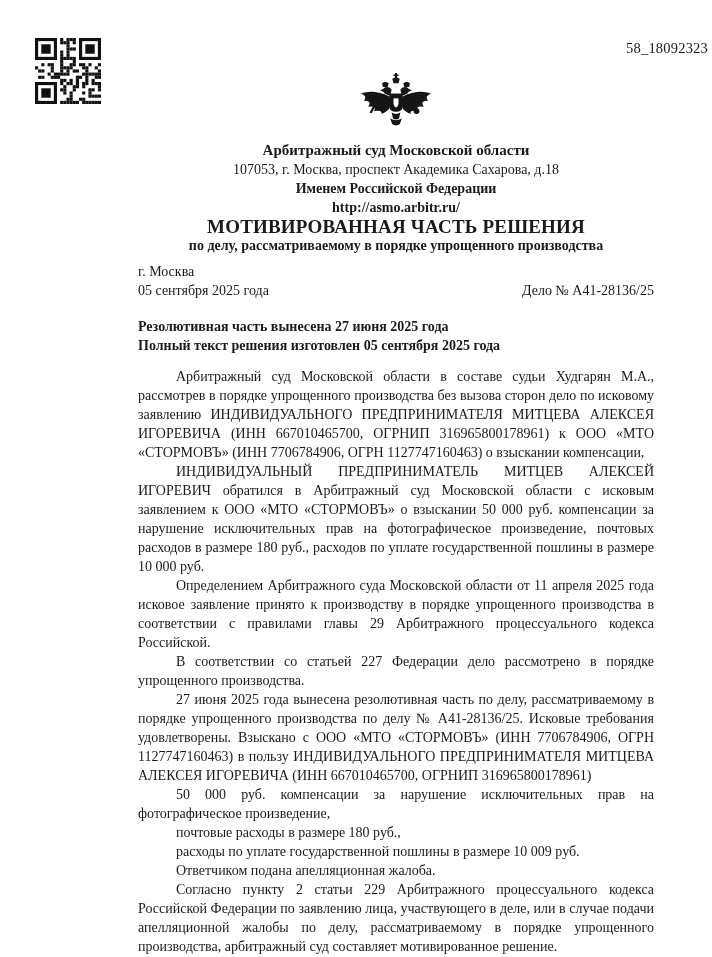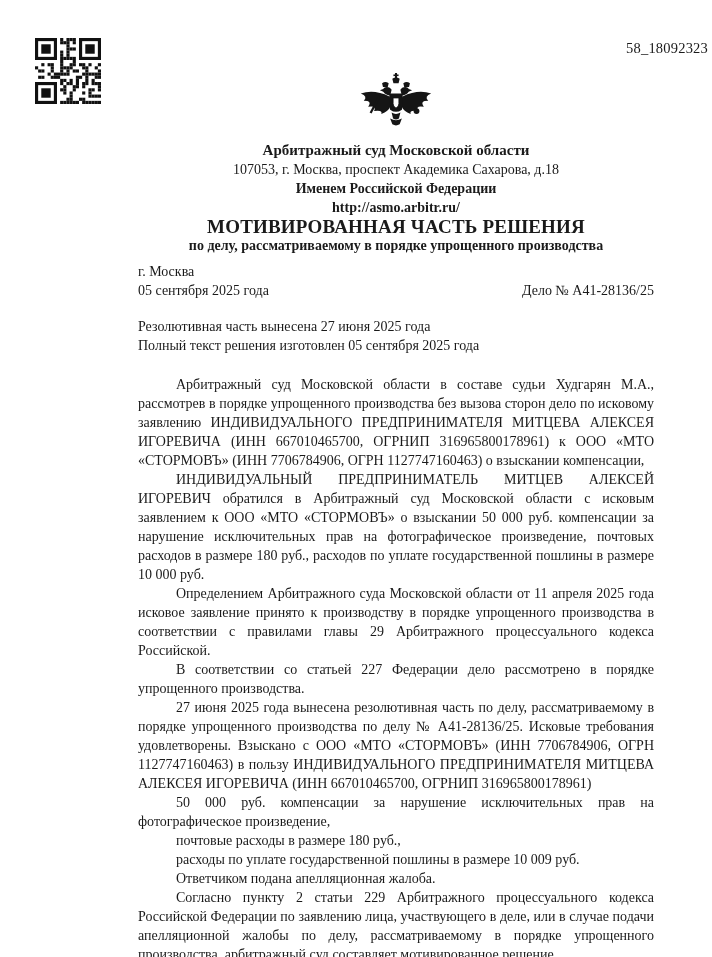--- a/index.html
+++ b/index.html
@@ -37,22 +37,22 @@
   .court-header .court-name{font-weight:bold;font-size:15px;}
   .court-header .doc-title{font-weight:bold;font-size:19px;letter-spacing:.2px;}
   .content{
     margin:7px 98px 0 98px;
     font-size:14px;
     line-height:19px;
   }
   .row-between{
     display:flex;justify-content:space-between;align-items:center;
   }
-  .meta-block{margin-top:17px;}
-  .body-text{margin-top:20px;}
+  .meta-block{margin-top:17px;font-weight:bold;}
+  .body-text{margin-top:12px;}
   p.para{
     margin:0;
     text-align:justify;
     text-indent:38px;
   }
   .established{
     text-align:center;
     font-weight:bold;
     margin:13px 0 14px 0;
     letter-spacing:.2px;

